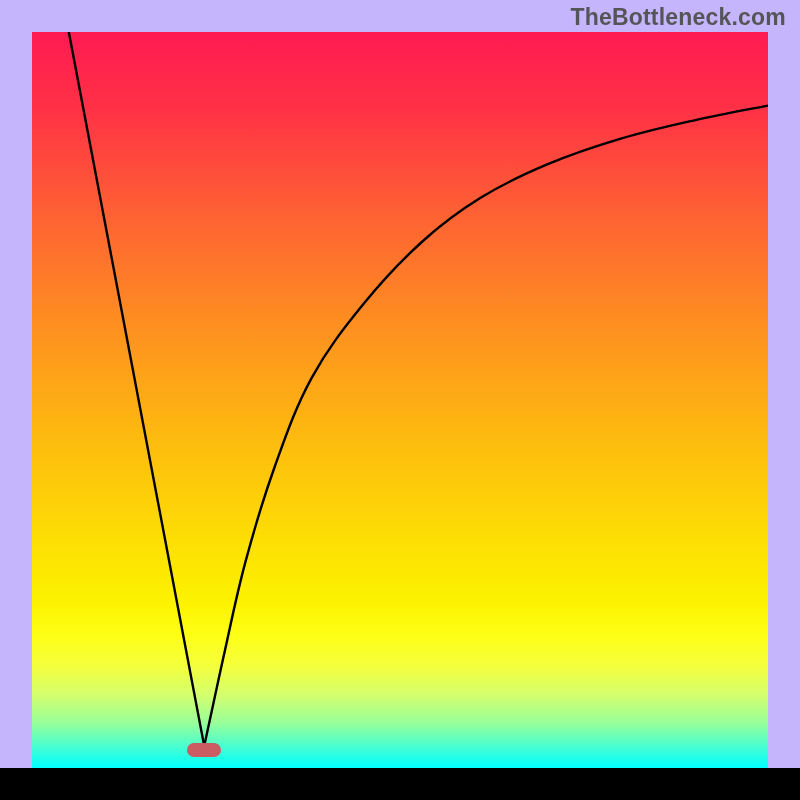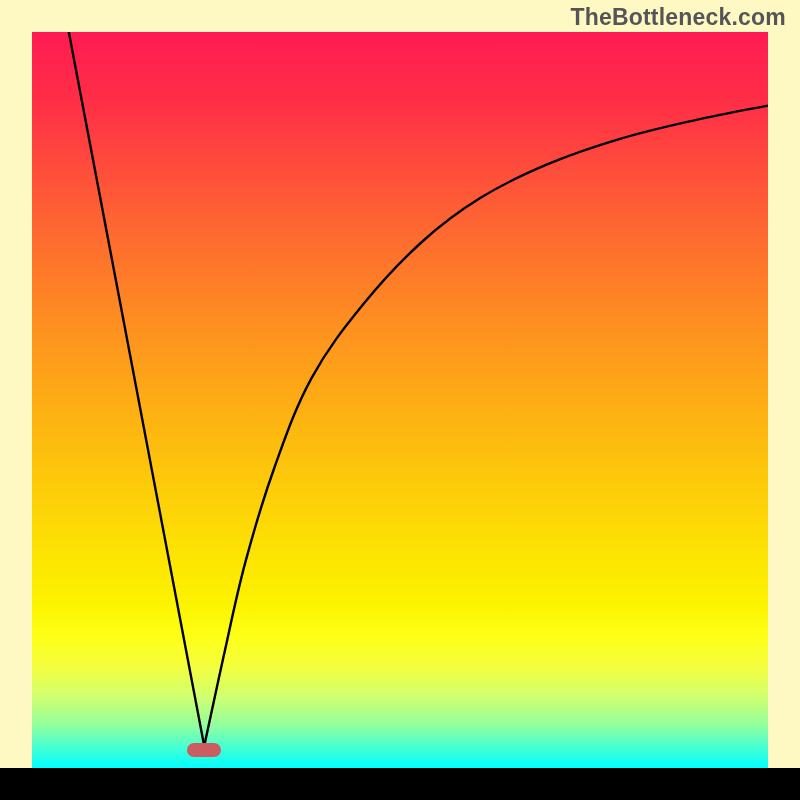--- a/index.html
+++ b/index.html
@@ -8,21 +8,21 @@
     width: 800px;
     height: 800px;
     overflow: hidden;
     background: #000;
     font-family: Arial, Helvetica, sans-serif;
   }
   .frame {
     position: relative;
     width: 800px;
     height: 768px;
-    background: #fef9c3;
+    background: #c4b5fd;
   }
   .watermark {
     position: absolute;
     top: 4px;
     right: 14px;
     color: #555558;
     font-size: 23px;
     font-weight: 600;
     letter-spacing: 0.2px;
     z-index: 10;

